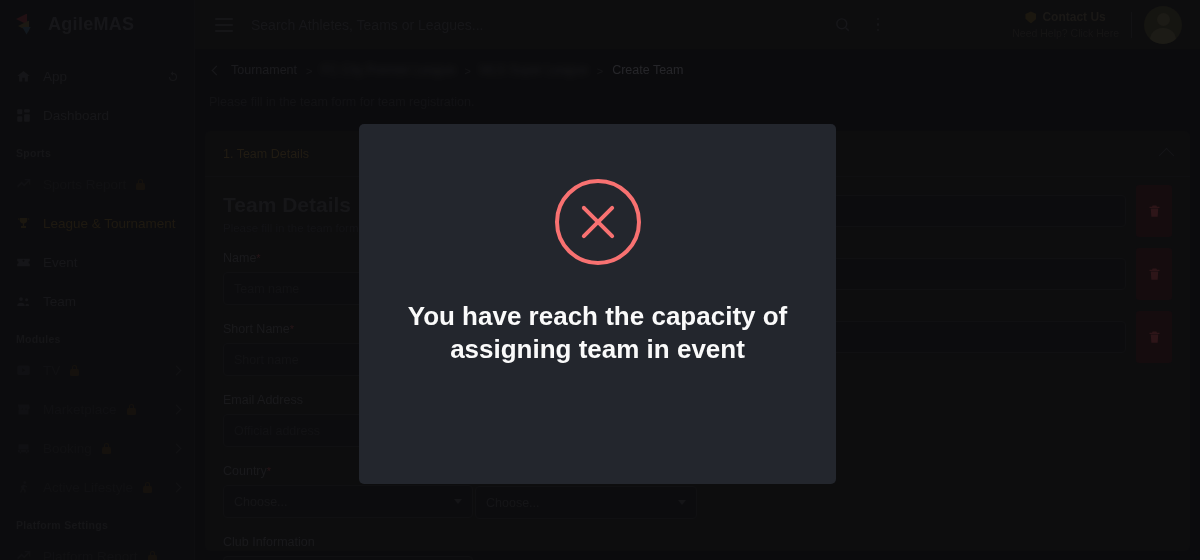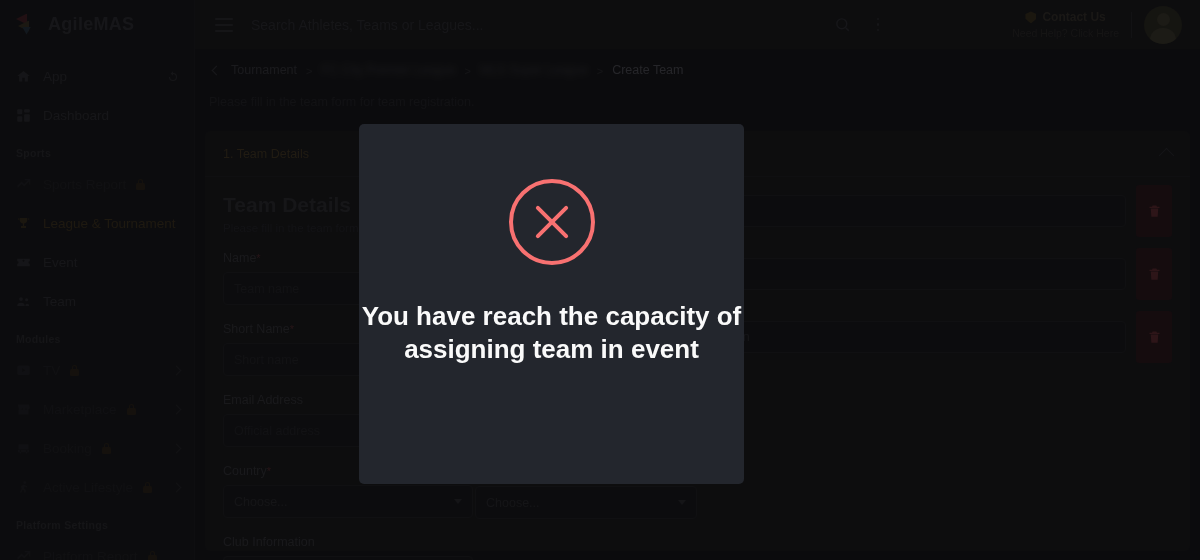--- a/index.html
+++ b/index.html
@@ -136,21 +136,21 @@
              display: flex; align-items: center; background: #141416; }
   .fbtn { padding: 0 11px; height: 100%; display: flex; align-items: center;
           font-size: 12.5px; color: #2e2e32; border-right: 1px solid #1d1d20; }
   .fname { padding-left: 11px; font-size: 12.5px; color: #2e2e32; }
   .del { width: 36px; height: 52px; flex: 0 0 36px; background: #2a1316;
          border-radius: 3px; display: flex; align-items: center; justify-content: center; }
   .del svg { width: 15px; height: 16px; fill: #6b2b30; }
 
   
   .overlay { position: absolute; inset: 0; background: rgba(8,8,10,.62); }
-  .modal { position: absolute; left: 359px; top: 124px; width: 385px; height: 360px;
+  .modal { position: absolute; left: 359px; top: 124px; width: 477px; height: 360px;
            background: #23262d; border-radius: 5px;
            display: flex; flex-direction: column; align-items: center; }
   .err-ring { width: 86px; height: 86px; margin-top: 55px; border-radius: 50%;
               border: 4px solid #f87171; position: relative; }
   .err-ring i { position: absolute; left: 50%; top: 50%; width: 44px; height: 4px;
                 margin: -2px 0 0 -22px; background: #f87171; border-radius: 2px; }
   .err-ring i:first-child { transform: rotate(45deg); }
   .err-ring i:last-child { transform: rotate(-45deg); }
   .modal-msg { margin-top: 35px; width: 400px; text-align: center;
                font-size: 26px; font-weight: bold; color: #fafafa; line-height: 1.28; }

